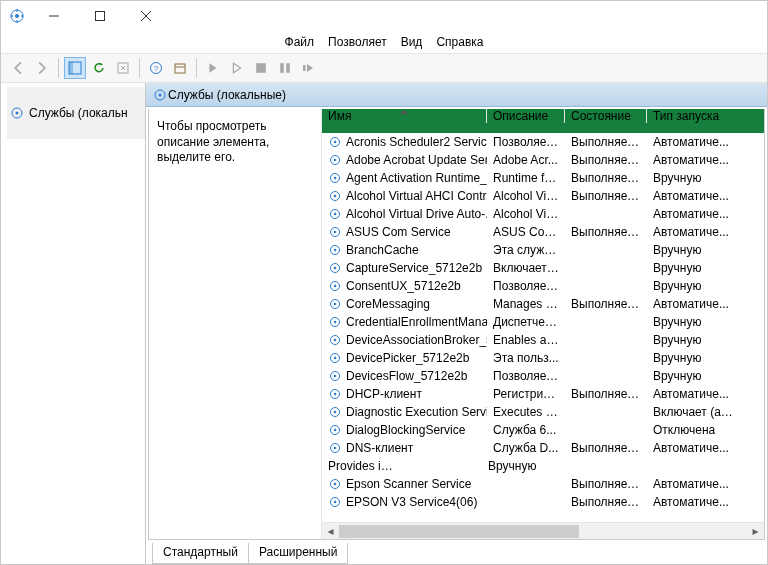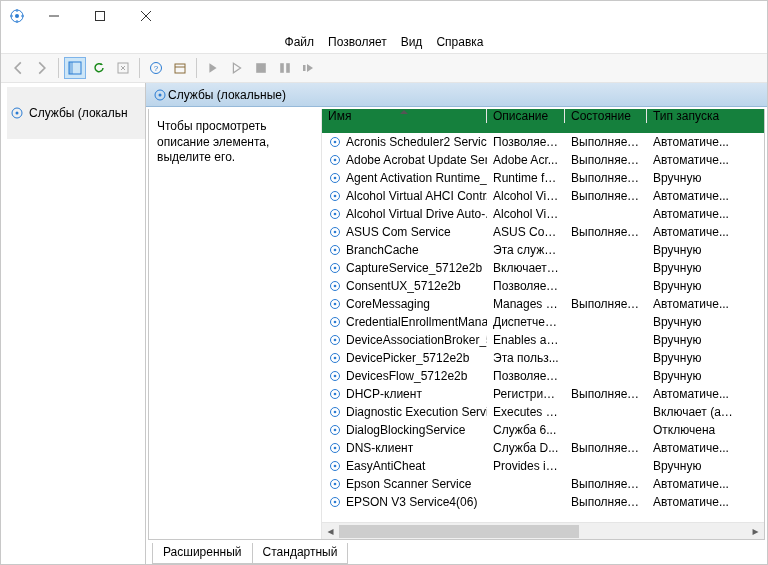--- a/index.html
+++ b/index.html
@@ -416,27 +416,20 @@
                       <circle cx="7" cy="7" r="4.5" fill="none" stroke="#2b7cd3" stroke-width="1"></circle>
                       <circle cx="7" cy="7" r="1.3" fill="#2b7cd3"></circle>
                     </svg></span>
                   <span>DNS-клиент</span>
                 </div>
                 <div class="cell col-desc">Служба D...</div>
                 <div class="cell col-state">Выполняется</div>
                 <div class="cell col-start">Автоматиче...</div>
               </div>
               <div class="row">
-                <div class="cell col-name">
-                  <span class="g-icon"><svg viewBox="0 0 14 14">
-                      <circle cx="7" cy="7" r="4.5" fill="none" stroke="#2b7cd3" stroke-width="1"></circle>
-                      <circle cx="7" cy="7" r="1.3" fill="#2b7cd3"></circle>
-                    </svg></span>
-                  <span>EasyAntiCheat</span>
-                </div>
                 <div class="cell col-desc">Provides in...</div>
                 <div class="cell col-state"></div>
                 <div class="cell col-start">Вручную</div>
               </div>
               <div class="row">
                 <div class="cell col-name">
                   <span class="g-icon"><svg viewBox="0 0 14 14">
                       <circle cx="7" cy="7" r="4.5" fill="none" stroke="#2b7cd3" stroke-width="1"></circle>
                       <circle cx="7" cy="7" r="1.3" fill="#2b7cd3"></circle>
                     </svg></span>
@@ -462,19 +455,19 @@
 
           <div class="hscroll">
             <div class="arrow">◂</div>
             <div class="thumb"></div>
             <div class="arrow" style="margin-left:auto">▸</div>
           </div>
         </div>
       </div>
 
       <div class="tabs">
+        <div class="tab"><span>Стандартный</span></div>
         <div class="tab active"><span>Расширенный</span></div>
-        <div class="tab"><span>Стандартный</span></div>
       </div>
 
     </div>
   </div>
 </div>
 
 </body></html>

